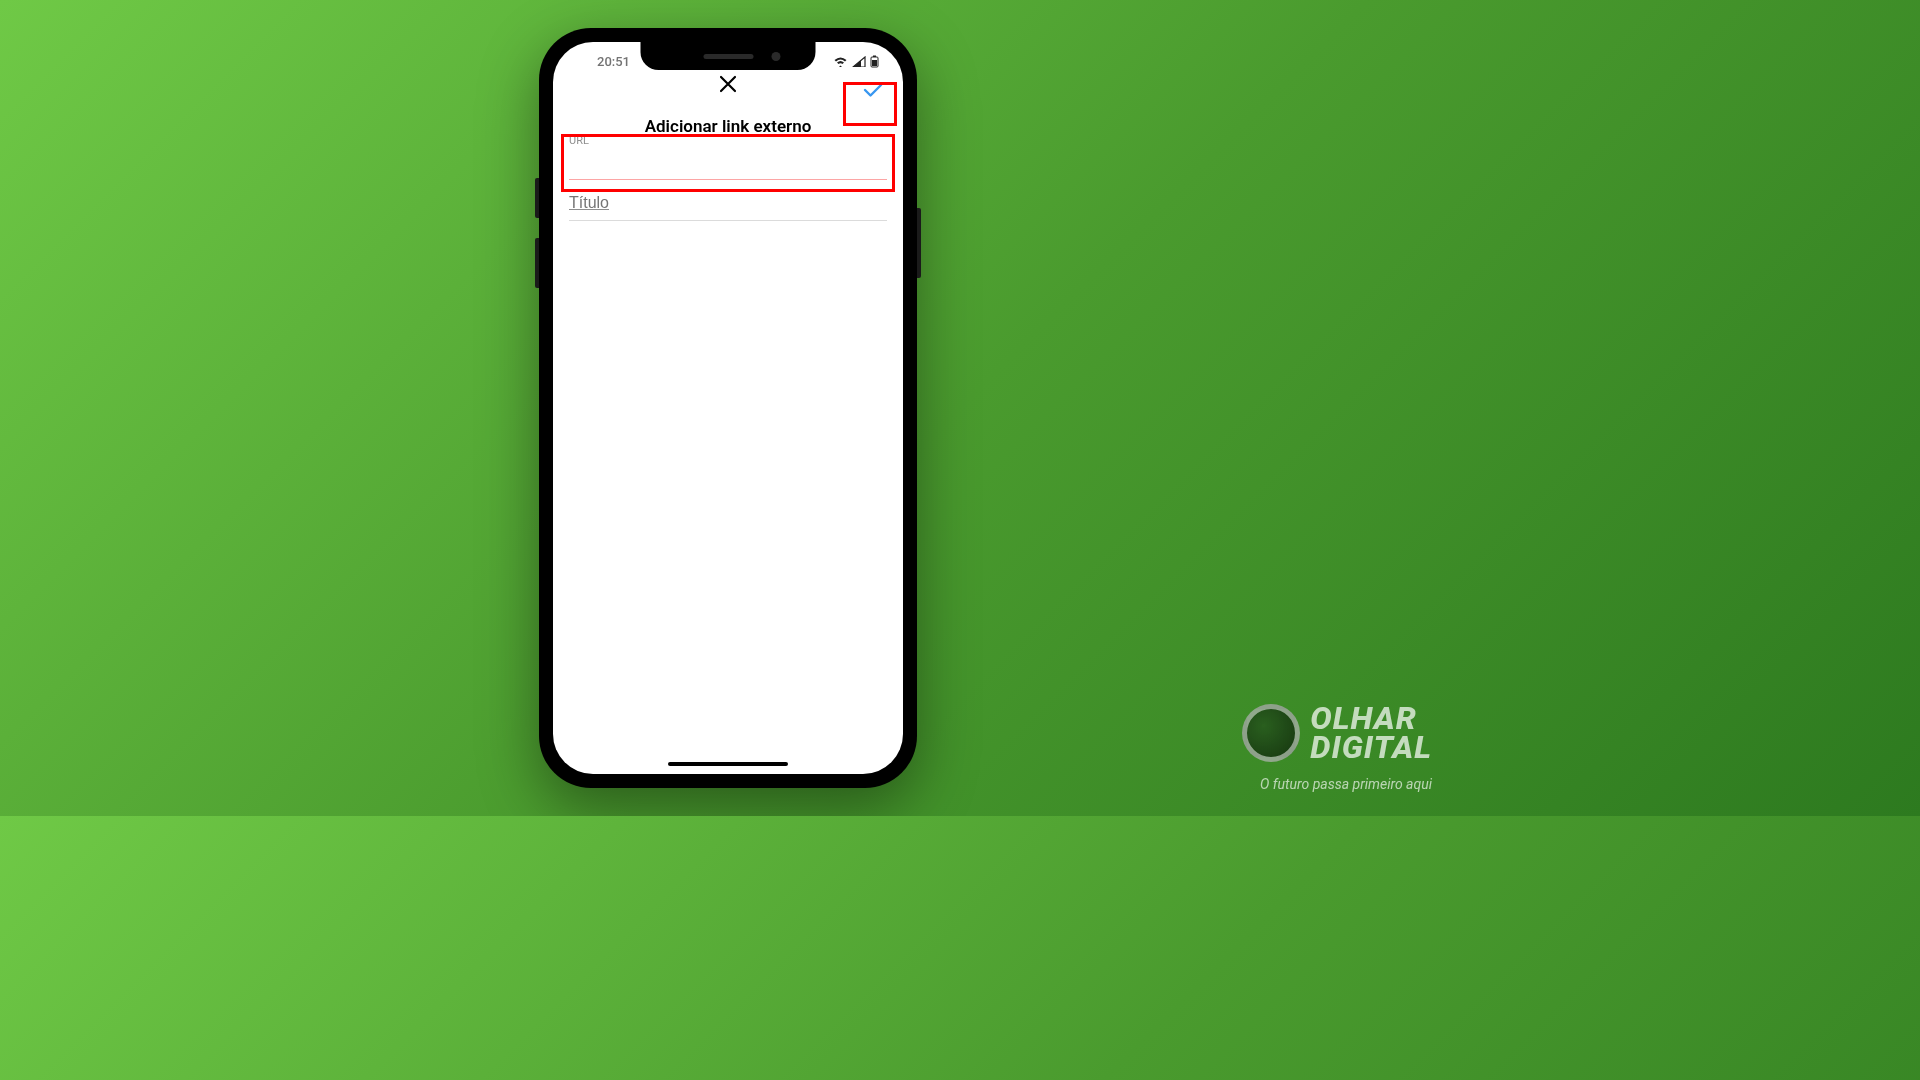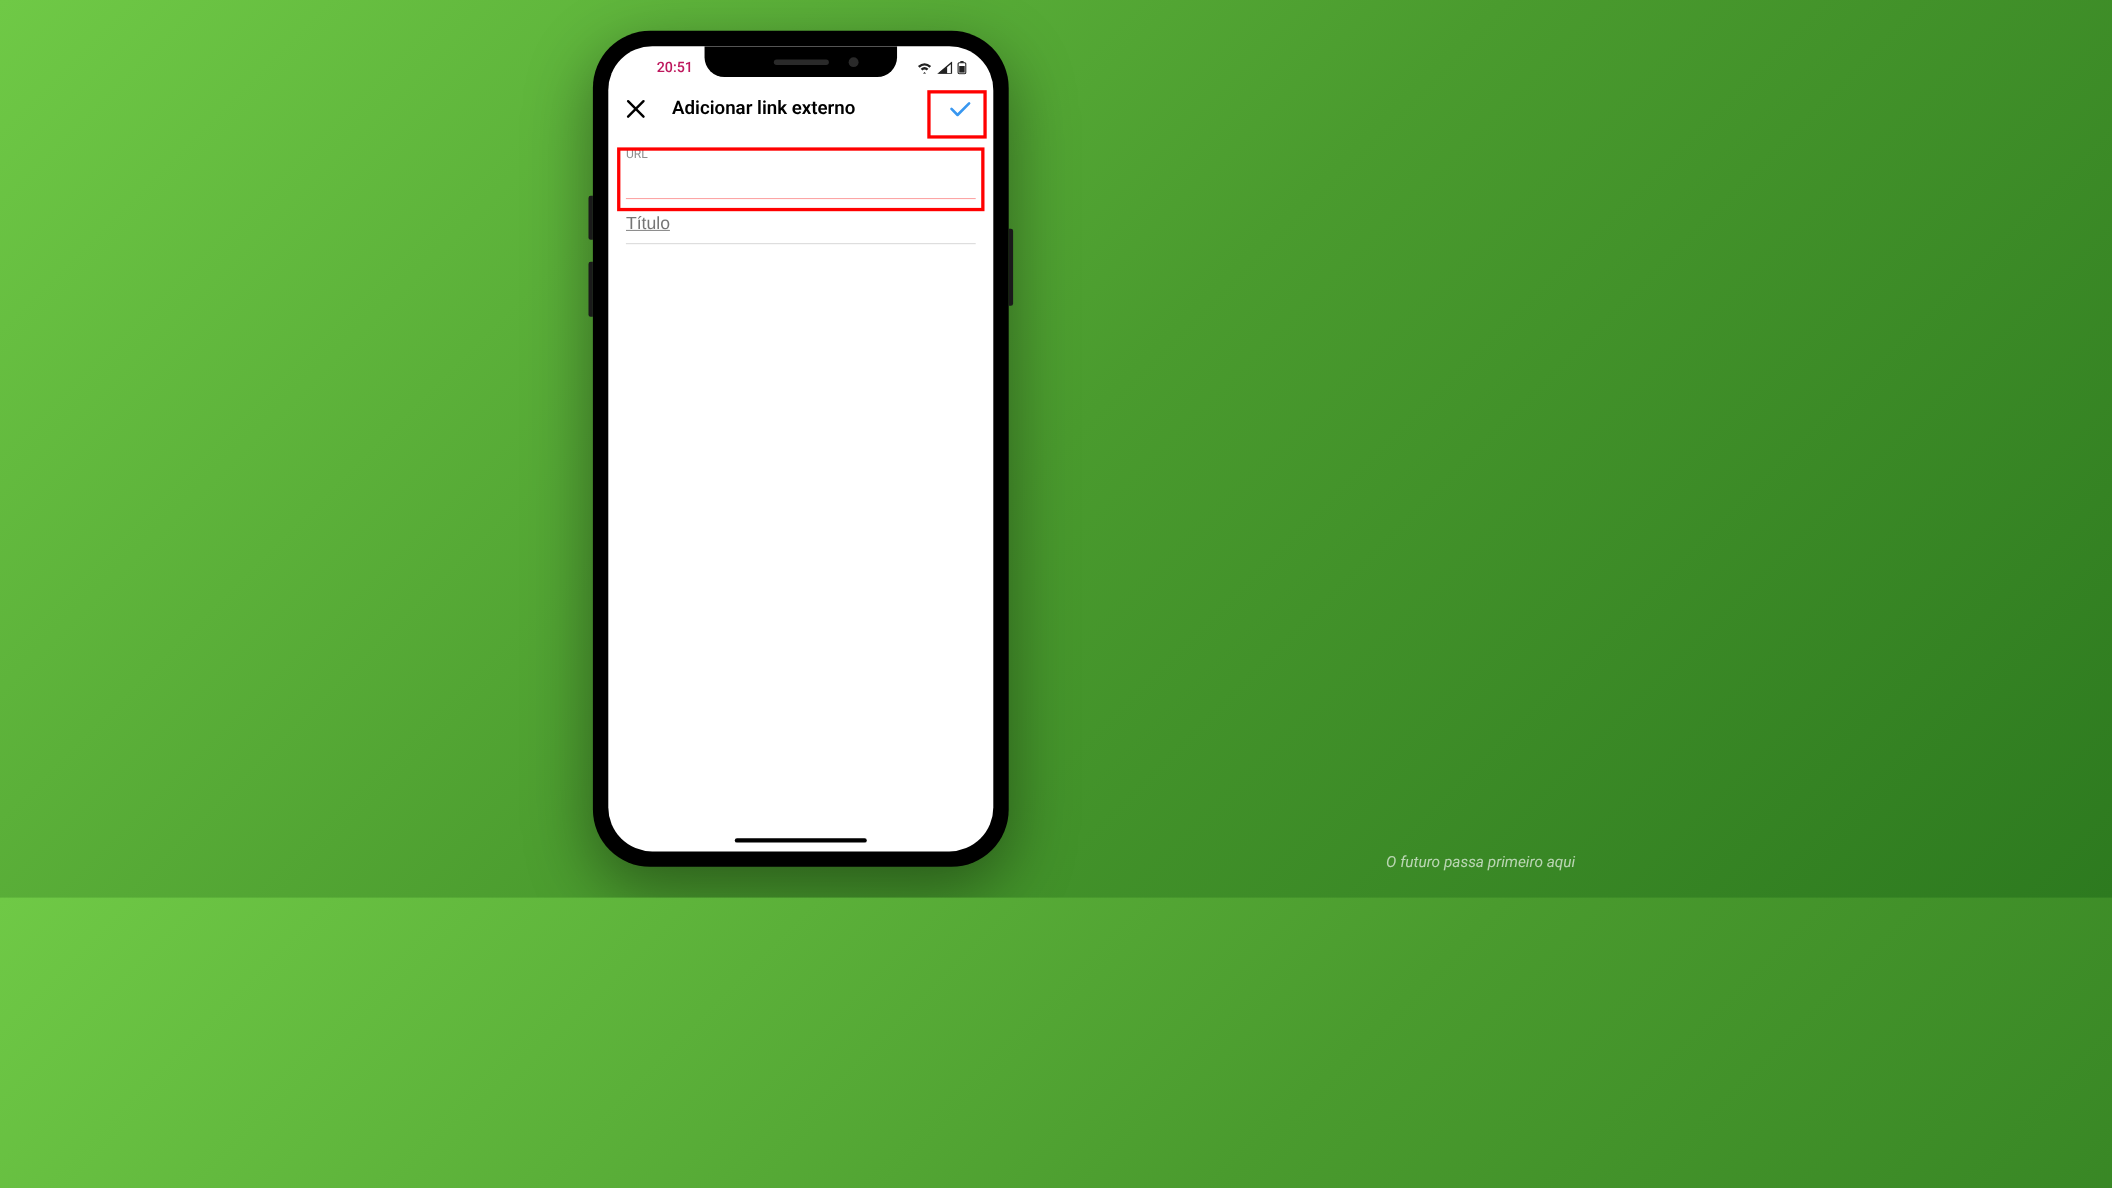--- a/index.html
+++ b/index.html
@@ -97,40 +97,41 @@
   
   
   .status-bar {
     height: 32px;
     display: flex;
     justify-content: space-between;
     align-items: center;
     padding: 0 20px;
     font-size: 13px;
     font-weight: 500;
-    color: #be185d;
+    color: #737373;
     padding-top: 6px;
   }
   .status-left { padding-left: 24px; }
   .status-right {
     display: flex;
     align-items: center;
     gap: 4px;
     padding-right: 4px;
   }
   .status-icon svg { display: block; }
   
   
   .app-header {
     height: 50px;
     display: flex;
     align-items: center;
     padding: 0 14px;
     gap: 22px;
     position: relative;
+    flex-direction: column;
   }
   .close-btn {
     width: 22px;
     height: 22px;
     cursor: pointer;
     display: flex;
     align-items: center;
     justify-content: center;
   }
   .header-title {
@@ -312,14 +313,21 @@
       <div class="field" style="border-bottom:1px solid #dbdbdb; padding:0;">
         <input type="text" class="field-input field-placeholder" style="height: auto;" placeholder="Título">
       </div>
     </div>
 
     <div class="home-indicator"></div>
   </div>
 </div>
 
 <div class="brand">
+  <div class="brand-row">
+    <div class="brand-globe"></div>
+    <div class="brand-text">
+      <span>OLHAR</span>
+      <span>DIGITAL</span>
+    </div>
+  </div>
   <div class="brand-tagline">O futuro passa primeiro aqui</div>
 </div>
 
 </body></html>

